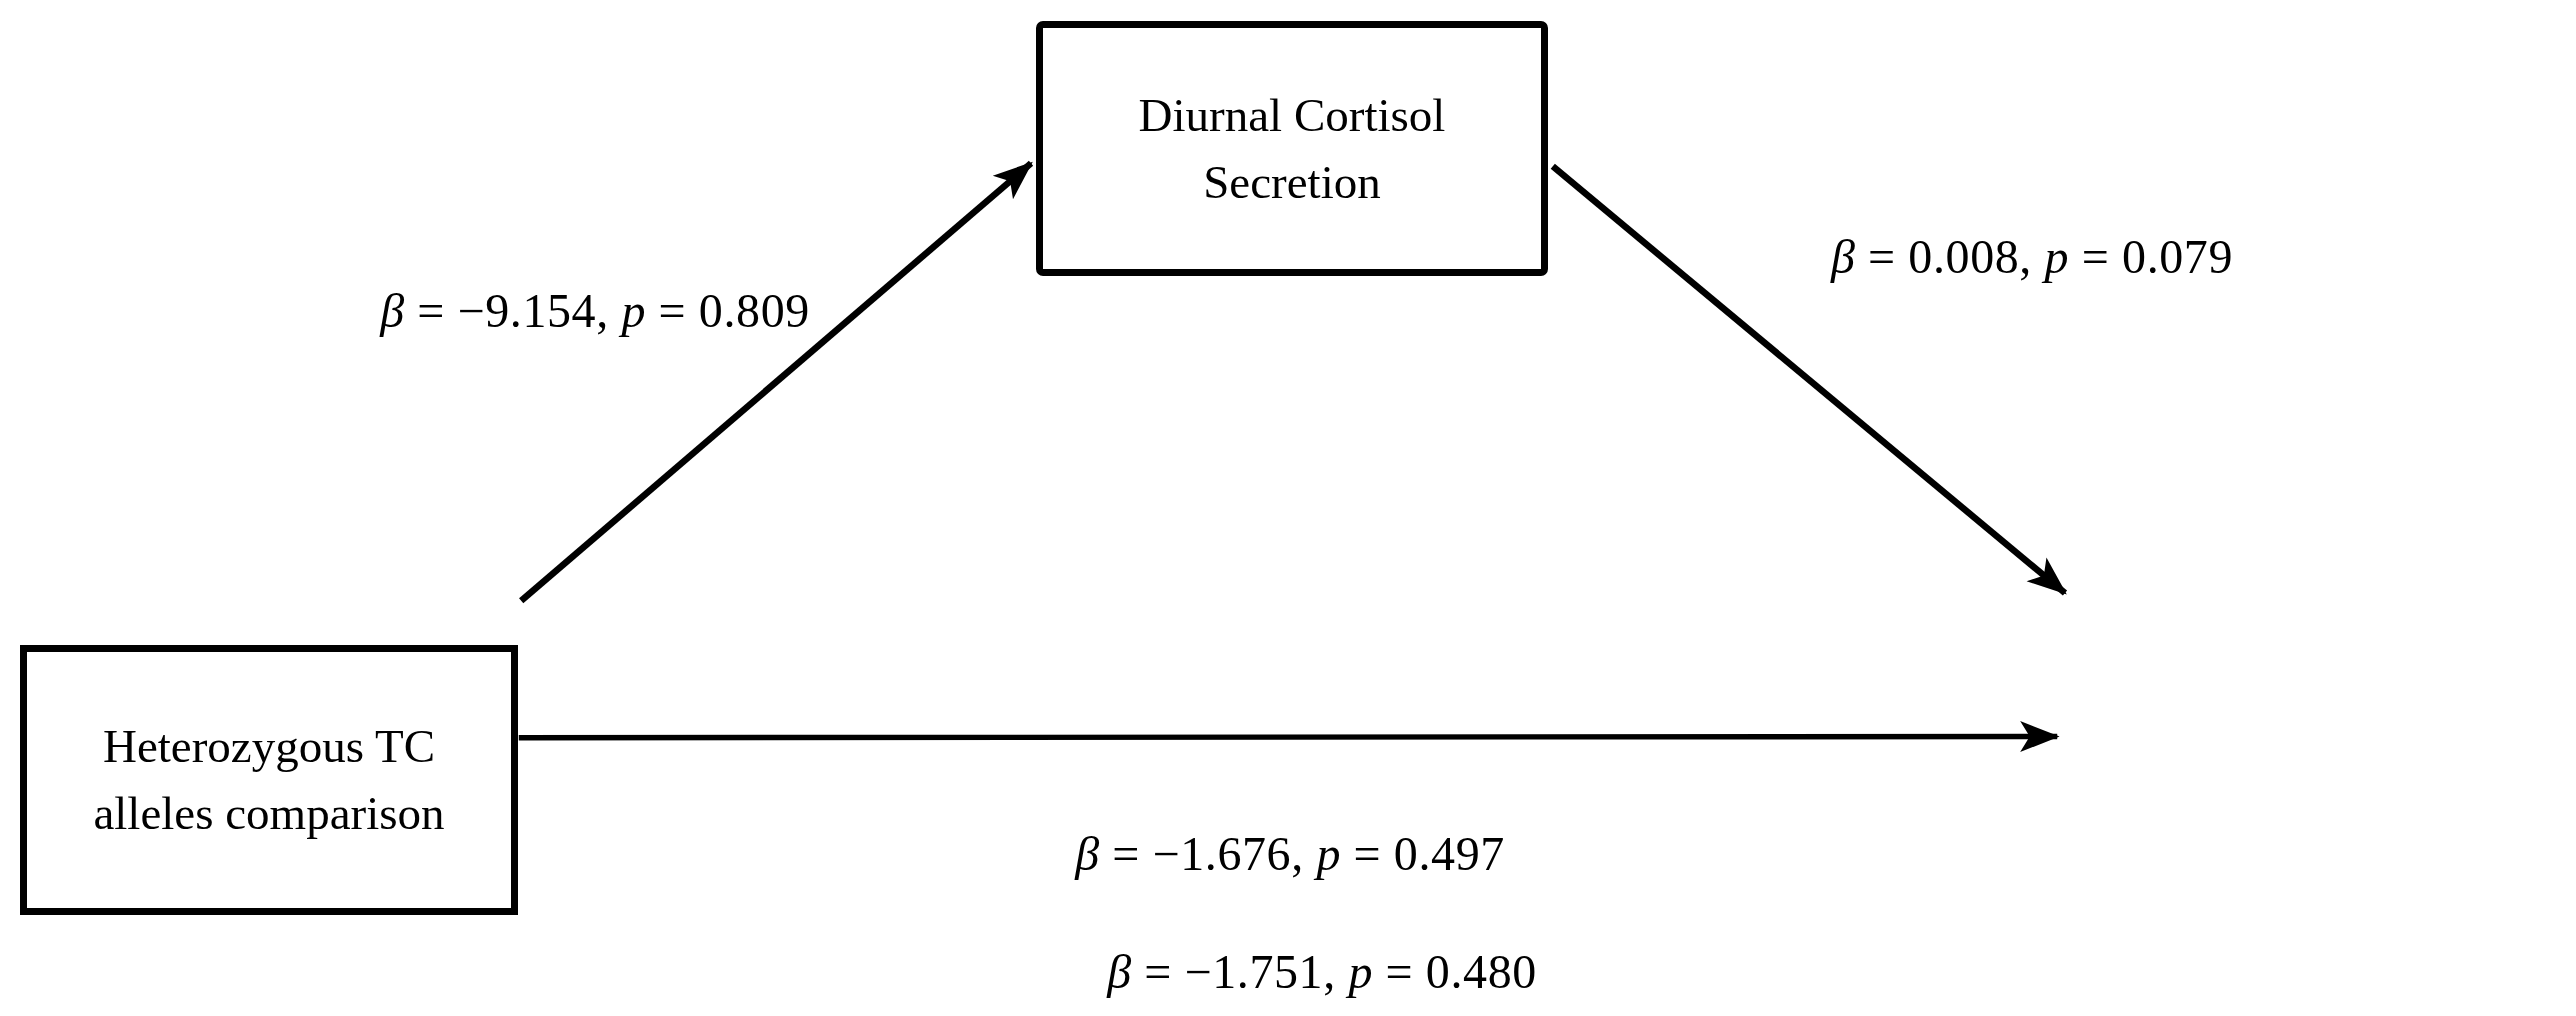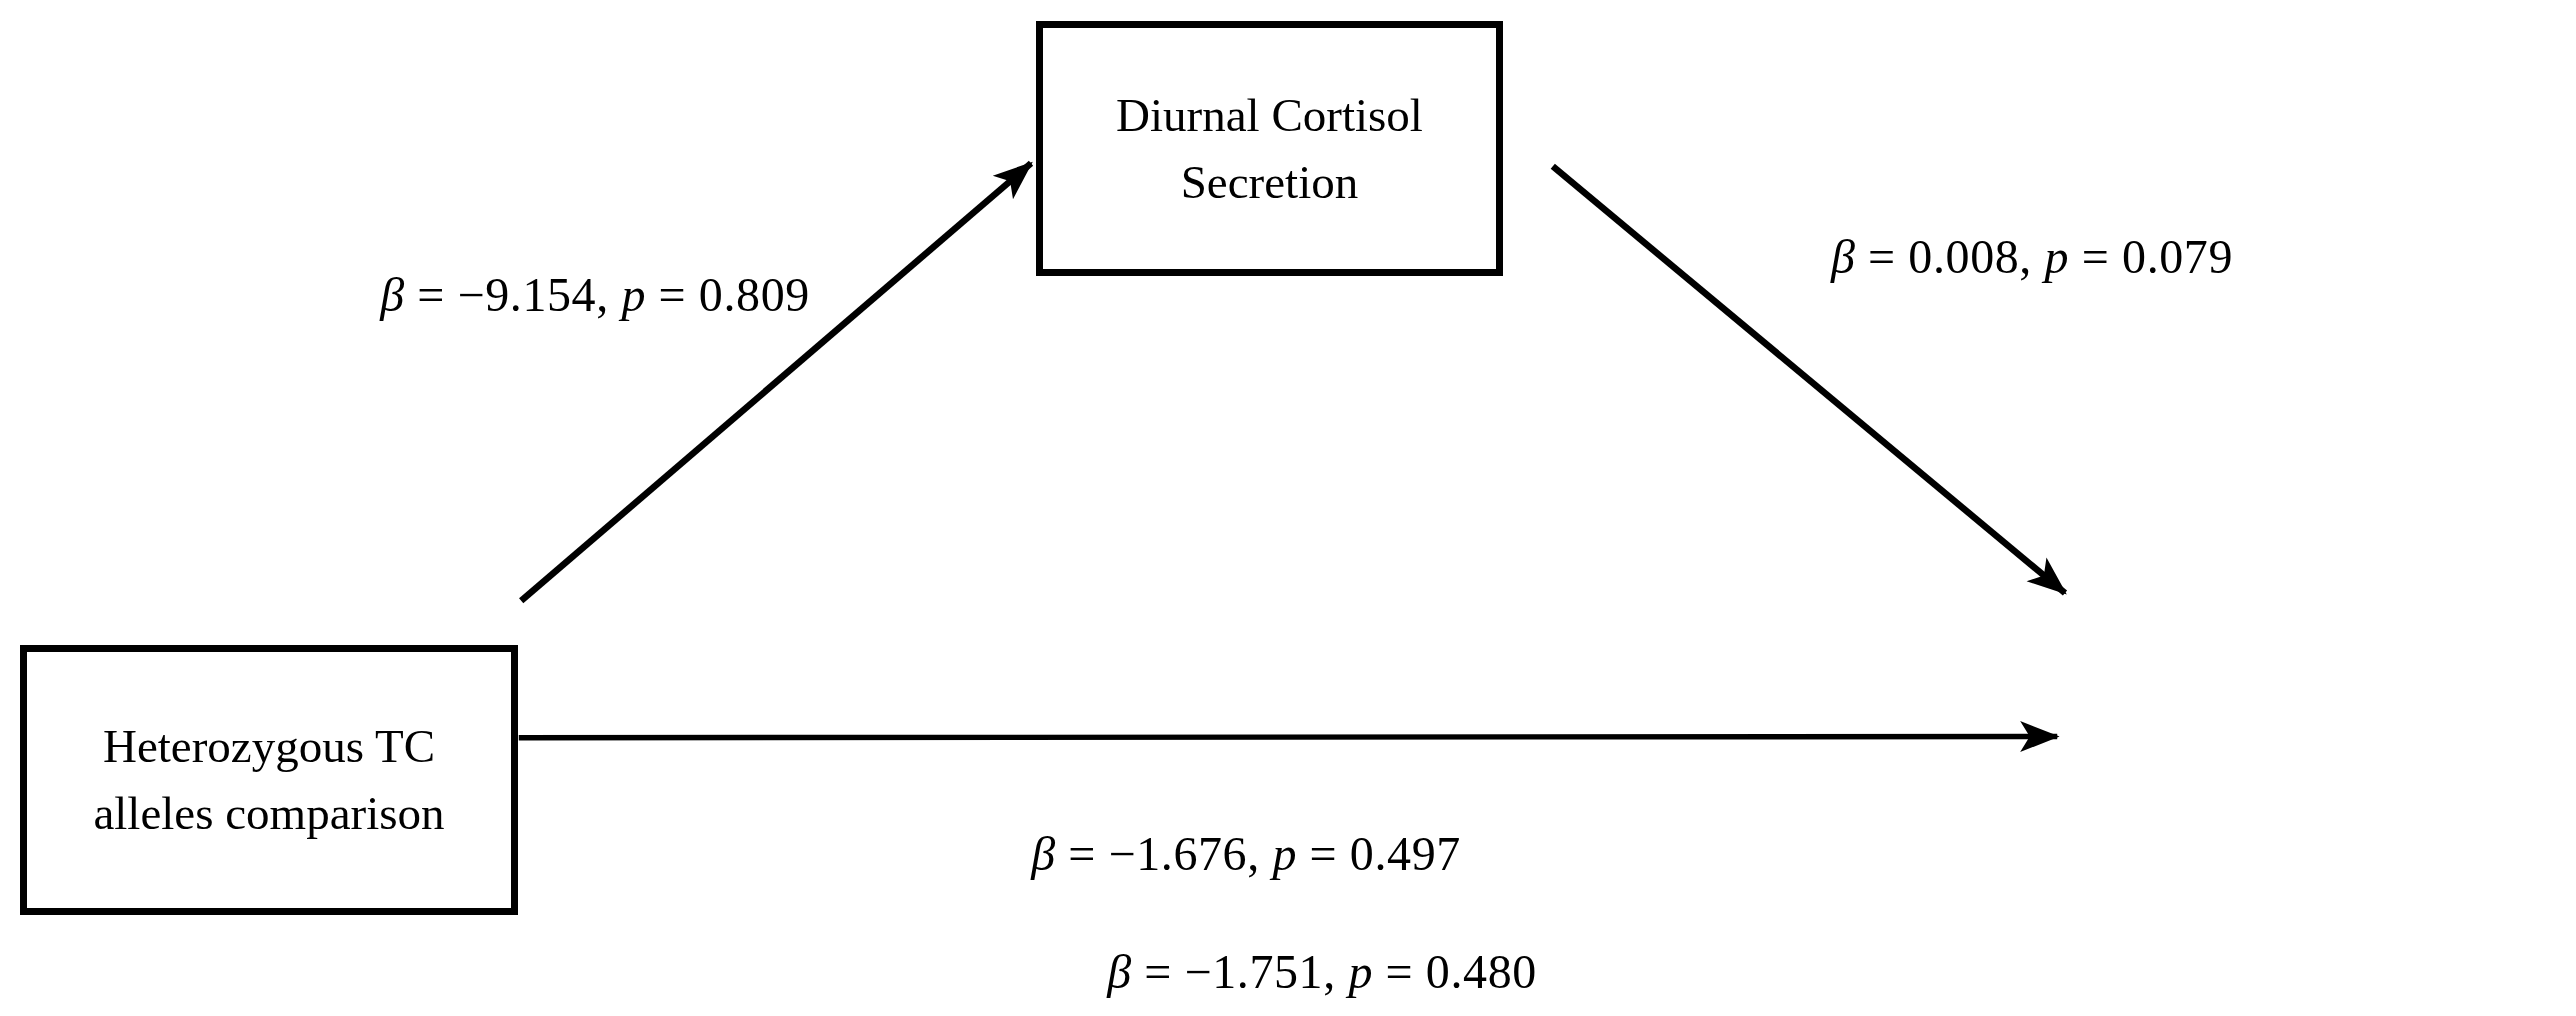--- a/index.html
+++ b/index.html
@@ -67,35 +67,35 @@
     <line class="edge" x1="872" y1="1005" x2="1725" y2="273" stroke-width="11" marker-end="url(#ah)"></line>
     <line class="edge" x1="2598" y1="278" x2="3455" y2="992" stroke-width="11" marker-end="url(#ah)"></line>
     <line class="edge" x1="868" y1="1234" x2="3442" y2="1232" stroke-width="9" marker-end="url(#ah)"></line>
   </svg>
 
   <div class="node" style="left:20px; top:605px; width:498px; height:270px;margin-top:40px;">
     <span class="node-label">Heterozygous TC
 alleles comparison</span>
   </div>
 
-  <div class="node" style="left:1036px; top:21px; width:467px; height:255px;">
+  <div class="node" style="left:1036px; top:21px; width:512px; height:255px;border-radius:7px;">
     <span class="node-label">Diurnal Cortisol
 Secretion</span>
   </div>
 
 
-  <div class="path-label" style="left:595px; top:294px;">
+  <div class="path-label" style="left:595px; top:310px;">
     <span class="sym">β</span><span> = −9.154, </span><span class="sym">p</span><span> = 0.809</span>
   </div>
 
   <div class="path-label" style="left:2032px; top:256px;text-align:center;">
     <span class="sym">β</span><span> = 0.008, </span><span class="sym">p</span><span> = 0.079</span>
   </div>
 
-  <div class="path-label" style="left:1246px; top:853px;font-family:Liberation Serif, serif;">
+  <div class="path-label" style="left:1290px; top:853px;font-family:Liberation Serif, serif;">
     <span class="sym">β</span><span> = −1.676, </span><span class="sym">p</span><span> = 0.497</span>
   </div>
 
   <div class="path-label" style="left:1322px; top:971px;">
     <span class="sym">β</span><span> = −1.751, </span><span class="sym">p</span><span> = 0.480</span>
   </div>
 
 </div>
 
 

